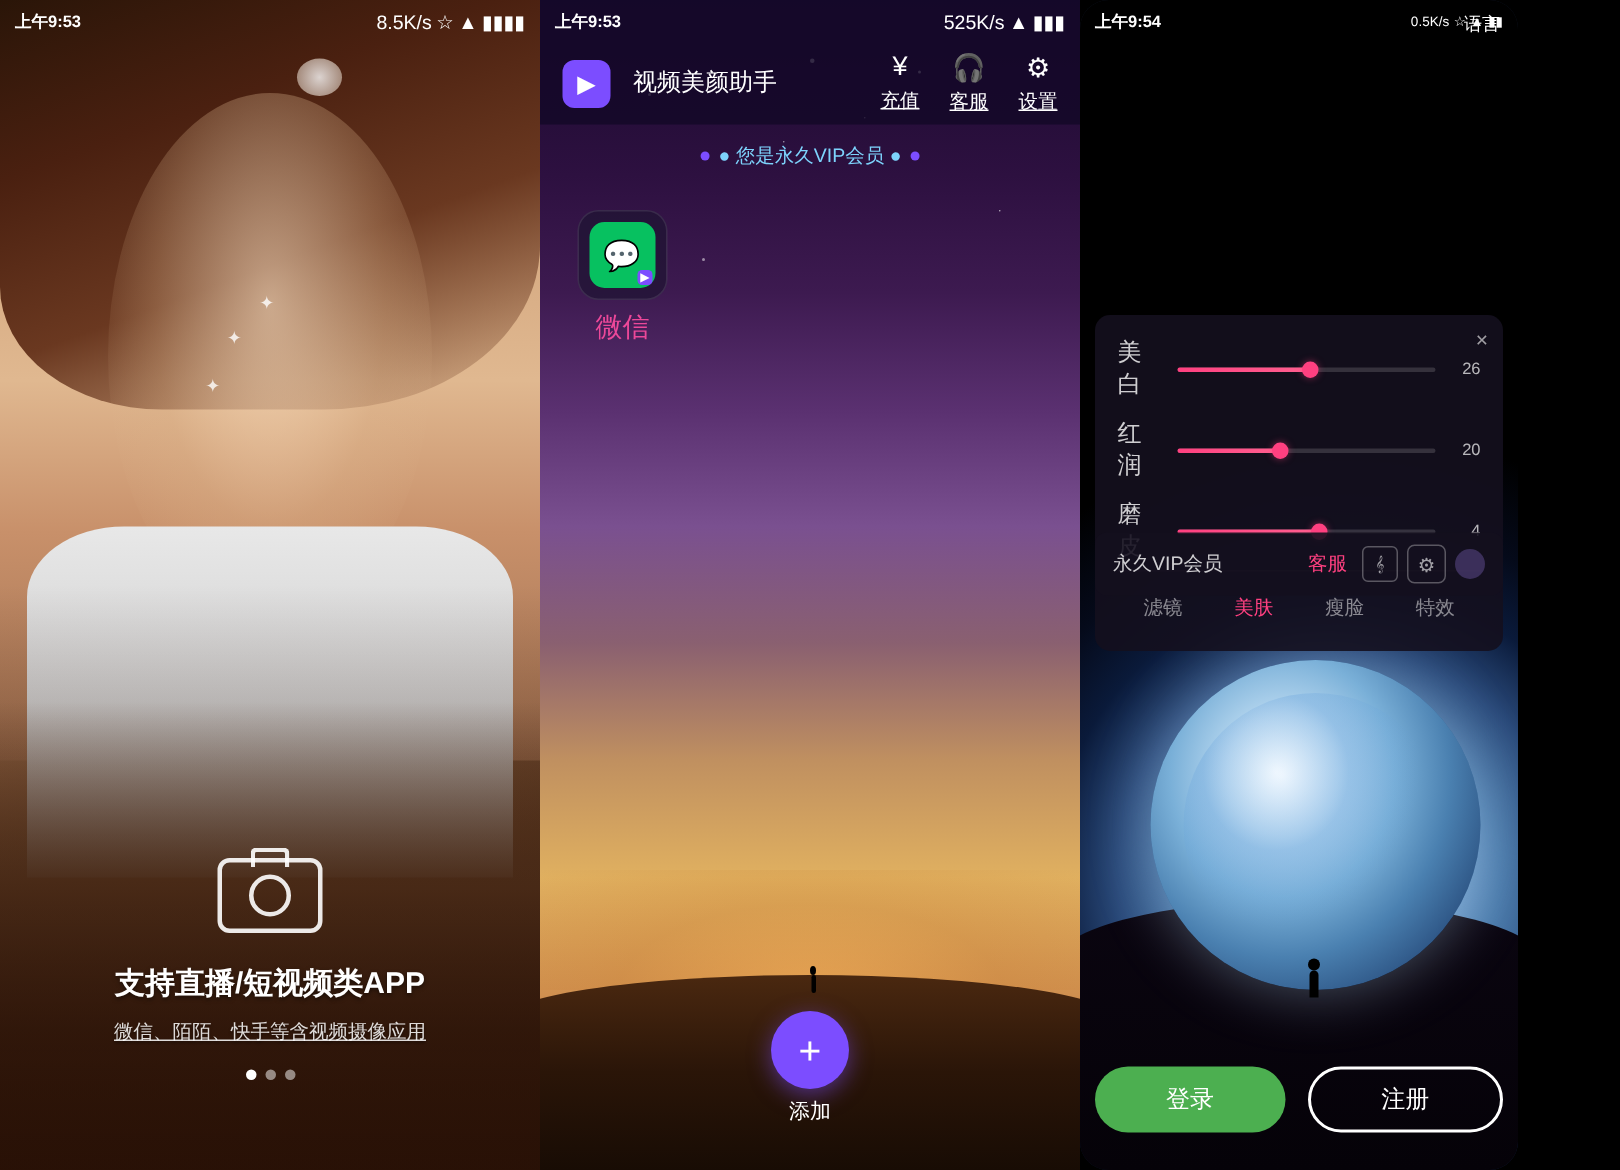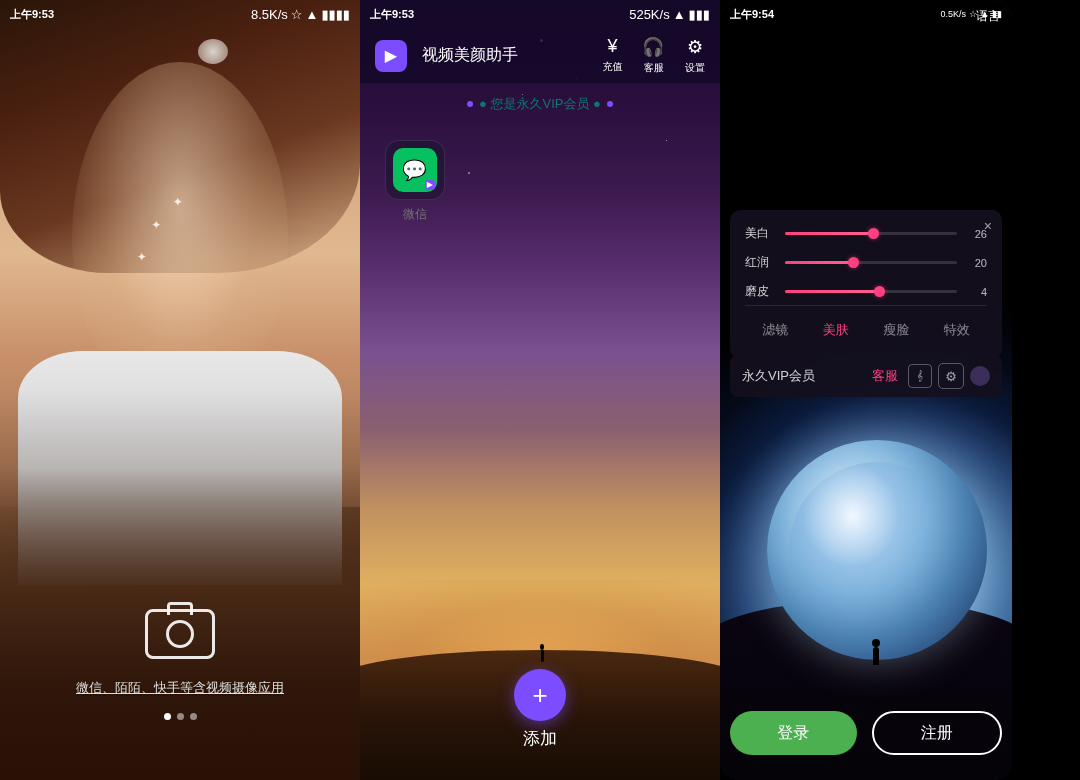--- a/index.html
+++ b/index.html
@@ -206,36 +206,37 @@
       display: flex;
       flex-direction: column;
       align-items: center;
       gap: 3px;
     }
     .nav-action-icon {
       font-size: 18px;
       color: #fff;
     }
     .nav-action-label {
-      font-size: 10px;
-      color: #fff;
+      font-size: 13px;
+      color: #fff;
+      text-decoration: underline;
     }
 
     .vip-badge {
       position: absolute;
       top: 95px;
       left: 50%;
       transform: translateX(-50%);
       display: flex;
       align-items: center;
       gap: 6px;
       z-index: 20;
     }
     .vip-dot { width: 6px; height: 6px; border-radius: 50%; background: #7c4dff; }
-    .vip-text { font-size: 13px; color: #0f766e; }
+    .vip-text { font-size: 13px; color: #7dd3fc; }
 
     .panel2-apps {
       position: absolute;
       top: 140px;
       left: 15px;
       z-index: 20;
       display: flex;
       flex-wrap: wrap;
       gap: 10px;
     }
@@ -273,21 +274,21 @@
       position: absolute;
       bottom: 2px;
       right: 2px;
       font-size: 8px;
       color: #fff;
       background: #7c4dff;
       border-radius: 3px;
       padding: 1px 2px;
       line-height: 1;
     }
-    .app-label { font-size: 12px; color: #737373; }
+    .app-label { font-size: 18px; color: #ec4899; }
 
     .add-button {
       position: absolute;
       bottom: 30px;
       left: 50%;
       transform: translateX(-50%);
       z-index: 20;
       display: flex;
       flex-direction: column;
       align-items: center;
@@ -298,21 +299,21 @@
       height: 52px;
       background: #7c4dff;
       border-radius: 50%;
       display: flex;
       align-items: center;
       justify-content: center;
       font-size: 26px;
       color: #fff;
       box-shadow: 0 4px 15px rgba(124,77,255,0.5);
     }
-    .add-label { font-size: 17px; color: #fff; }
+    .add-label { font-size: 14px; color: #fff; }
 
     
     .panel3 {
       width: 292px;
       height: 780px;
       position: relative;
       overflow: hidden;
       flex-shrink: 0;
       background: #0f172a;
       border-radius: 19px;
@@ -387,21 +388,21 @@
       cursor: pointer;
     }
     .slider-row {
       display: flex;
       align-items: center;
       margin-bottom: 12px;
       gap: 10px;
     }
     .slider-label {
       width: 30px;
-      font-size: 12px;
+      font-size: 16px;
       color: rgba(255,255,255,0.8);
       flex-shrink: 0;
     }
     .slider-track {
       flex: 1;
       height: 3px;
       background: rgba(255,255,255,0.15);
       border-radius: 2px;
       position: relative;
     }
@@ -595,20 +596,21 @@
       <span class="status-icon-item">☆</span>
       <span class="status-icon-item">▲</span>
       <span class="status-icon-item">▮▮▮▮</span>
     </div>
   </div>
 
   <div class="panel1-content">
     <div class="camera-icon">
       <div class="camera-lens"></div>
     </div>
+    <div class="panel1-title">支持直播/短视频类APP</div>
     <div class="panel1-subtitle">微信、陌陌、快手等含视频摄像应用</div>
     <div class="panel1-dots">
       <div class="dot active"></div>
       <div class="dot"></div>
       <div class="dot"></div>
     </div>
   </div>
 </div>
 
 <div class="panel2">

